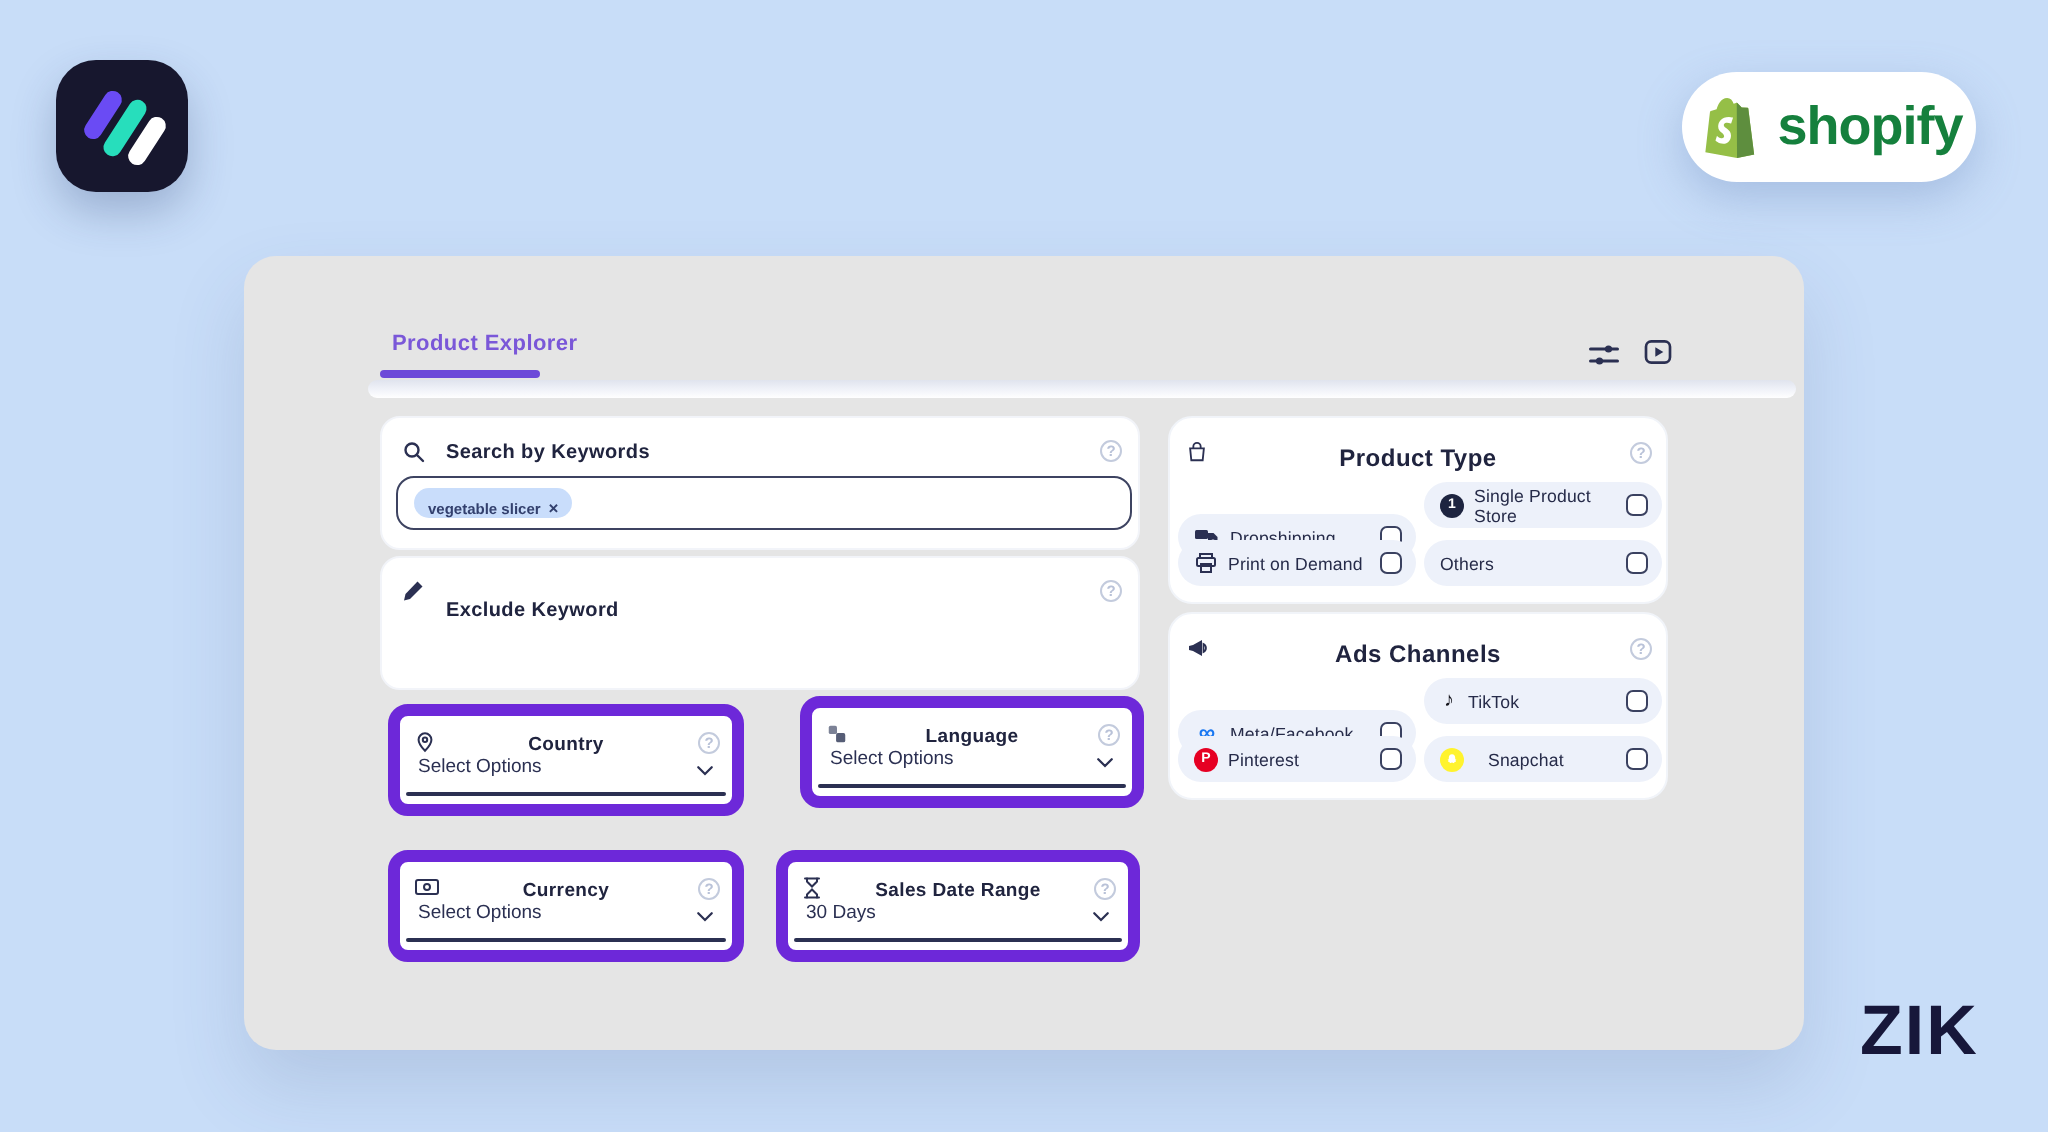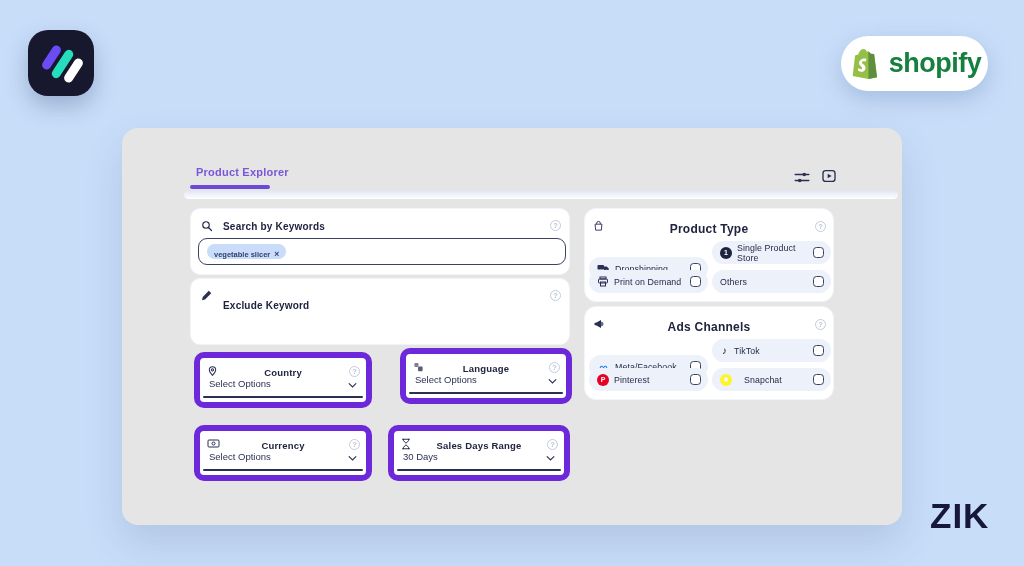--- a/index.html
+++ b/index.html
@@ -215,21 +215,21 @@
     </div>
 
     <div class="fcard" style="left:266px; top:297px; width:182px;">
       <span class="fhead-ic">
         <svg width="10" height="12" viewBox="0 0 20 24" fill="none" stroke="#2b3052" stroke-width="2" stroke-linecap="round">
           <line x1="3" y1="2.5" x2="17" y2="2.5"></line>
             <line x1="3" y1="21.5" x2="17" y2="21.5"></line>
           <path d="M5 2.5v3l5 5 5-5v-3M5 21.5v-3l5-5 5 5v3"></path>
         </svg>
       </span>
-      <span class="fhead-t">Sales Days Range</span>
+      <span class="fhead-t">Sales Date Range</span>
       <span class="help fhead-h">?</span>
       <span class="fval">30 Days</span>
       <span class="fchev">
         <svg width="9" height="7" viewBox="0 0 24 16" fill="none" stroke="#2b3052" stroke-width="3" stroke-linecap="round">
             <path d="M3 3l9 9 9-9"></path>
           </svg>
       </span>
       <div class="funder"></div>
     </div>
 

